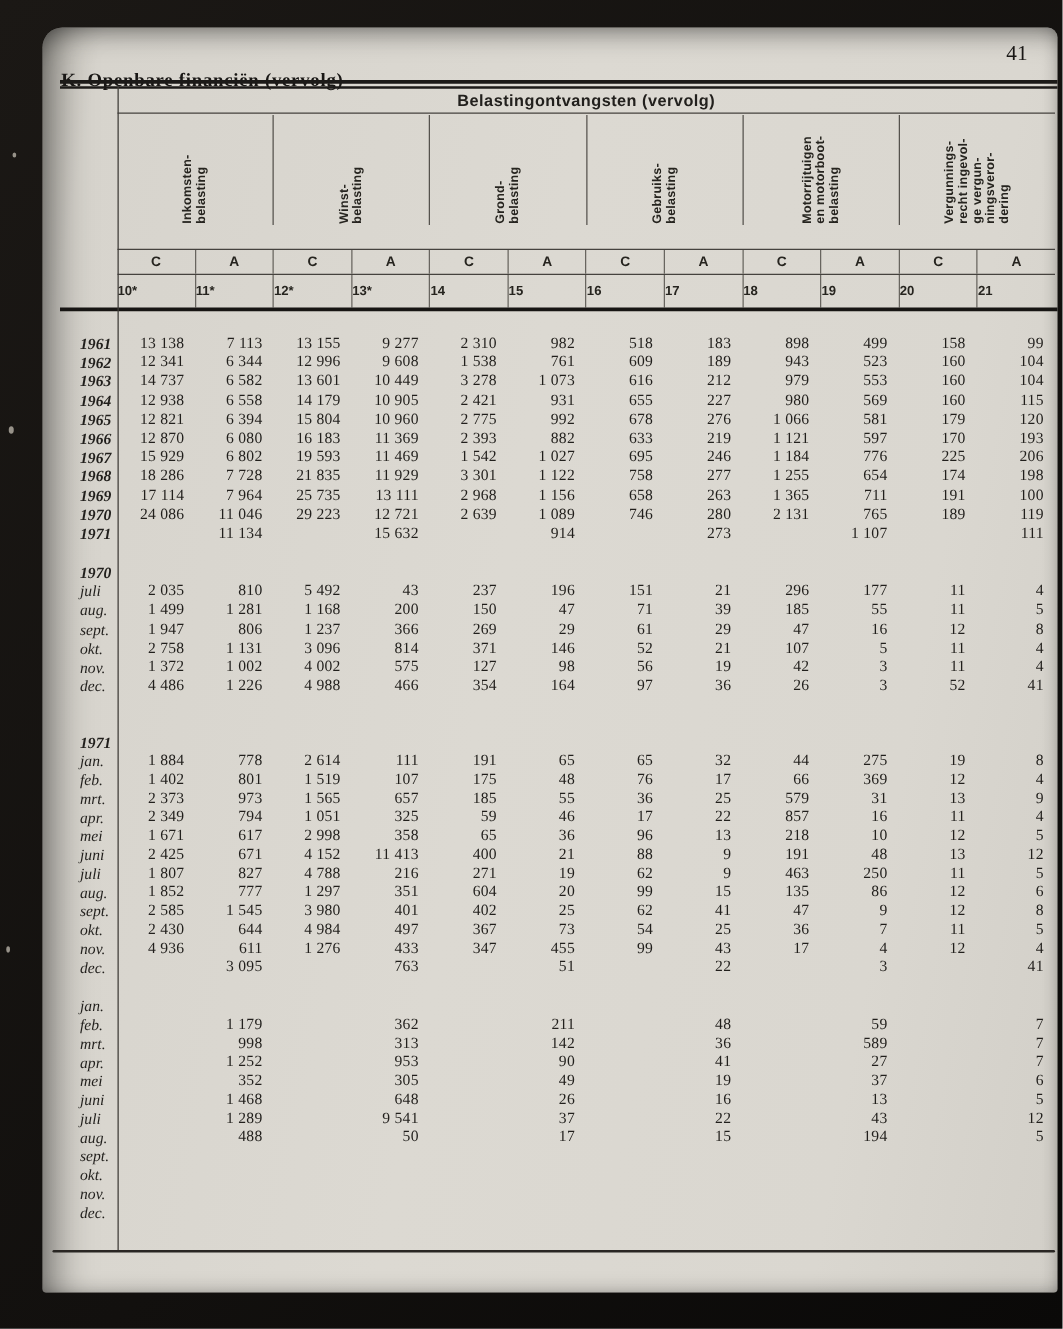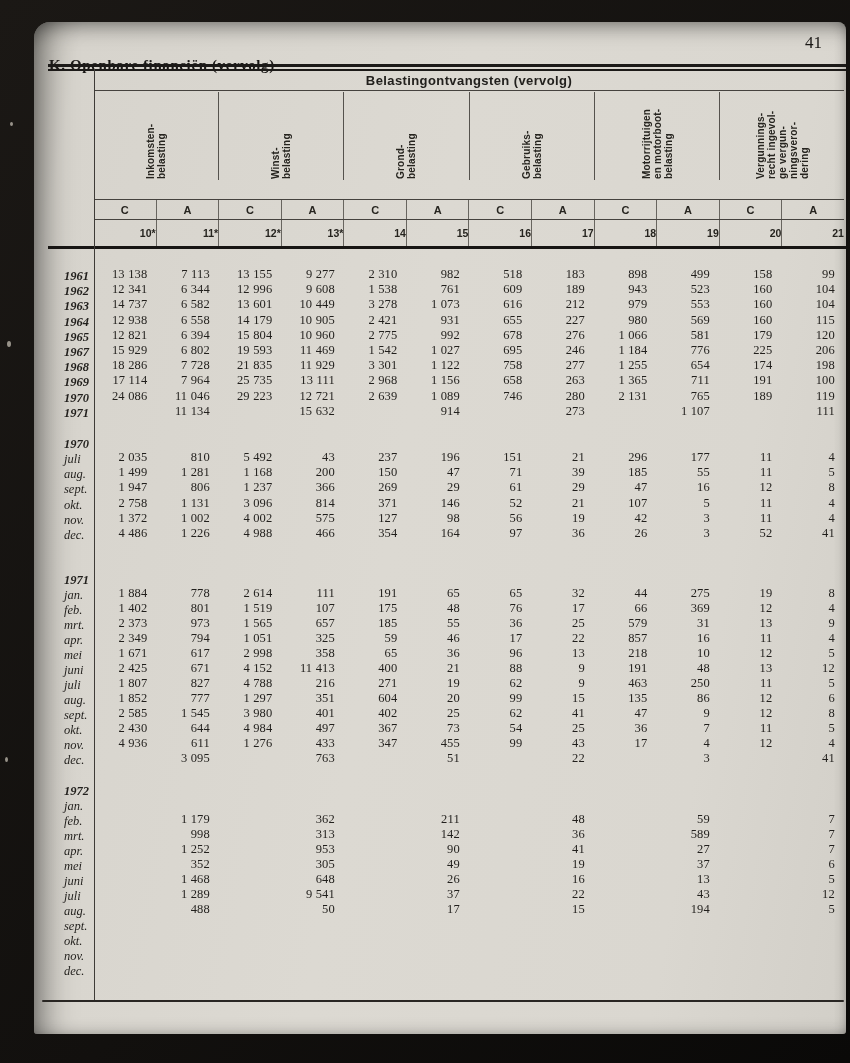--- a/index.html
+++ b/index.html
@@ -35,21 +35,21 @@
     letter-spacing:.2px;text-align:left;white-space:pre-line;color:#26241f;
   }
   .xf{top:160px;left:60px;right:2px;text-align:center;
     font-family:"Liberation Sans",sans-serif;font-size:11.5px;font-weight:bold;letter-spacing:1px;color:#2a2824;}
   .ca-row{top:177px;left:60px;right:2px;height:21px;display:flex;box-sizing:border-box;
     border-top:1px solid #45423e;border-bottom:1px solid #45423e;}
   .ca-cell{flex:1 1 0;text-align:center;line-height:20px;
     font-family:"Liberation Sans",sans-serif;font-weight:bold;font-size:11px;color:#26241f;}
   .ca-cell + .ca-cell{border-left:1px solid #68655f;}
   .num-row{top:198px;left:60px;right:2px;height:26px;display:flex;box-sizing:border-box;}
-  .num-cell{flex:1 1 0;text-align:right;line-height:26px;
+  .num-cell{flex:1 1 0;text-align:left;line-height:26px;
     font-family:"Liberation Sans",sans-serif;font-weight:bold;font-size:10.5px;color:#26241f;}
   .num-cell + .num-cell{border-left:1px solid #68655f;}
   .rule-heavy{top:224px;left:14px;right:0;height:3px;background:#171513;}
   .stub-line{top:47px;left:60px;width:1px;height:931px;background:#3e3b37;}
   .rule-bottom{top:978px;left:8px;right:2px;height:2px;background:#292623;border-radius:2px;}
   .tbody{top:245px;left:0;right:2px;}
   .block{position:relative;}
   .block-m1970{margin-top:16px;}
   .block-m1971{margin-top:30px;}
   .block-m1972{margin-top:16px;}
@@ -207,20 +207,35 @@
           <div class="cell">2 775</div>
           <div class="cell">992</div>
           <div class="cell">678</div>
           <div class="cell">276</div>
           <div class="cell">1 066</div>
           <div class="cell">581</div>
           <div class="cell">179</div>
           <div class="cell">120</div>
         </div>
         <div class="trow">
+          <div class="stub"><span class="ylabel">1966</span></div>
+          <div class="cell">12 870</div>
+          <div class="cell">6 080</div>
+          <div class="cell">16 183</div>
+          <div class="cell">11 369</div>
+          <div class="cell">2 393</div>
+          <div class="cell">882</div>
+          <div class="cell">633</div>
+          <div class="cell">219</div>
+          <div class="cell">1 121</div>
+          <div class="cell">597</div>
+          <div class="cell">170</div>
+          <div class="cell">193</div>
+        </div>
+        <div class="trow">
           <div class="stub"><span class="ylabel">1967</span></div>
           <div class="cell">15 929</div>
           <div class="cell">6 802</div>
           <div class="cell">19 593</div>
           <div class="cell">11 469</div>
           <div class="cell">1 542</div>
           <div class="cell">1 027</div>
           <div class="cell">695</div>
           <div class="cell">246</div>
           <div class="cell">1 184</div>
@@ -564,23 +579,20 @@
           <div class="cell"></div>
           <div class="cell">22</div>
           <div class="cell"></div>
           <div class="cell">3</div>
           <div class="cell"></div>
           <div class="cell">41</div>
         </div>
       </div>
       <div class="block block-m1972">
         <div class="trow">
-          <div class="stub"><span class="ylabel">1972</span></div>
-        </div>
-        <div class="trow">
           <div class="stub"><span class="mlabel">jan.</span></div>
           <div class="cell"></div>
           <div class="cell"></div>
           <div class="cell"></div>
           <div class="cell"></div>
           <div class="cell"></div>
           <div class="cell"></div>
           <div class="cell"></div>
           <div class="cell"></div>
           <div class="cell"></div>

